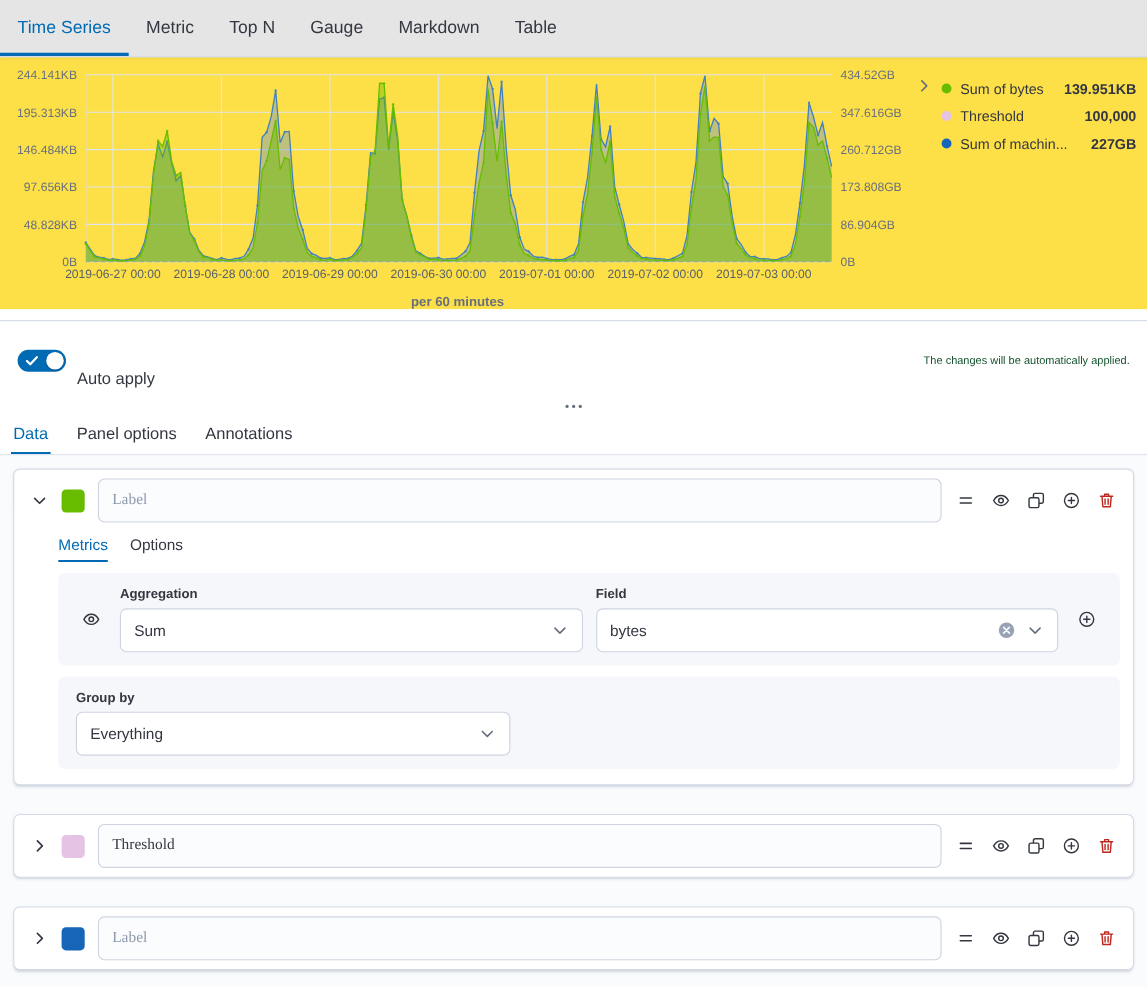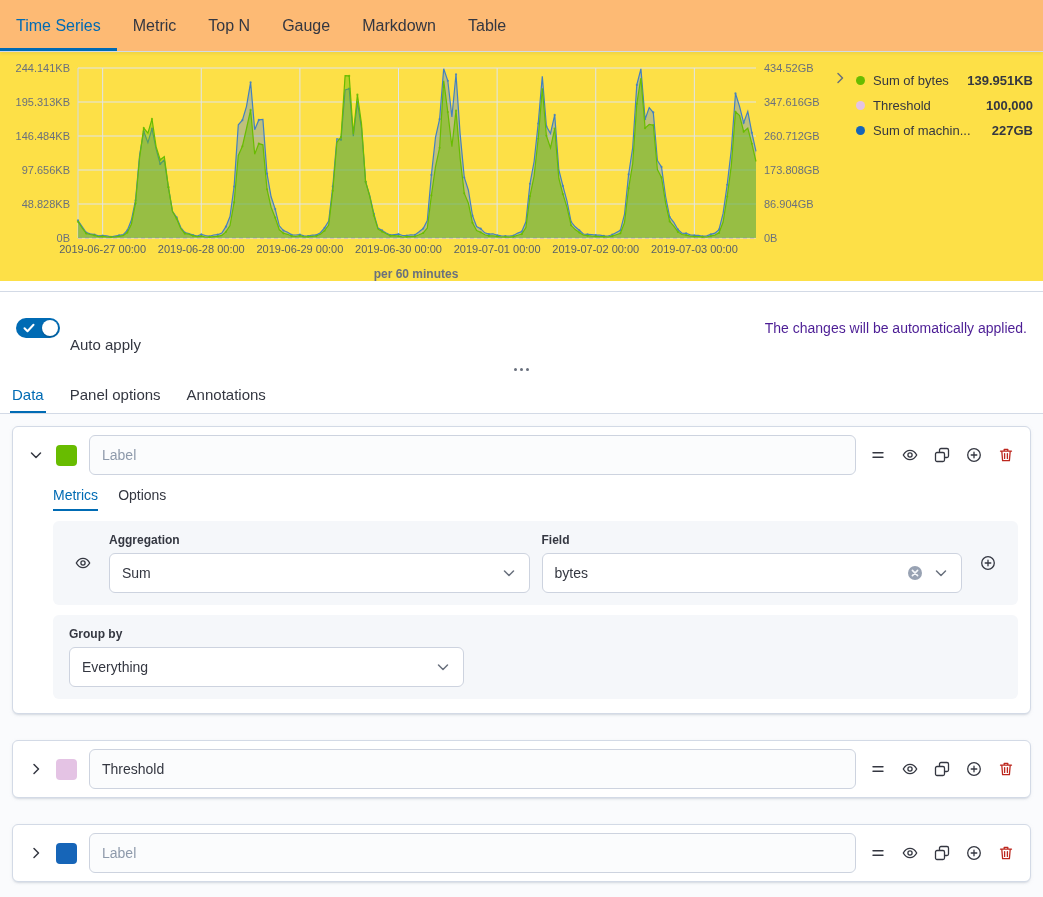--- a/index.html
+++ b/index.html
@@ -5,21 +5,21 @@
   * { box-sizing: border-box; }
   body {
     width: 1043px; height: 897px; margin: 0;
     font-family: "Liberation Sans", sans-serif;
     font-size: 14px; color: #343741; background: #fff; overflow: hidden;
   }
   .page { display: flex; flex-direction: column; height: 100%; }
 
   
   .app-tabs { display: flex; align-items: stretch; height: 52px; border-bottom: 1px solid #D3DAE6;
-    box-shadow: 0 2px 3px rgba(0,0,0,0.06); background: #fdba74; position: relative; z-index: 2; flex: 0 0 auto; }
+    box-shadow: 0 2px 3px rgba(0,0,0,0.06); background: #e5e5e5; position: relative; z-index: 2; flex: 0 0 auto; }
   .app-tab { display: flex; align-items: center; padding: 0 16px; font-size: 16px; color: #343741; cursor: pointer; }
   .app-tab.active { color: #006BB4; font-weight: 500; box-shadow: inset 0 -3px 0 #006BB4; }
 
   
   .chart-section { display: flex; padding-top: 6px; background: #fde047; flex: 0 0 auto; }
   .chart-col { width: 832px; flex: 0 0 auto; }
   svg text { font-family: "Liberation Sans", sans-serif; }
   .chart-caption { text-align: center; font-size: 12px; font-weight: 700; color: #69707D; }
   .legend-toggle { flex: 0 0 22px; padding-top: 12px; color: #69707D; cursor: pointer; }
   .legend { flex: 1; padding: 10px 10px 0 2px; min-width: 0; }
@@ -29,41 +29,41 @@
   .legend-value { font-size: 13px; font-weight: 700; }
 
   .section-divider { border: none; border-top: 1px solid #D3DAE6; margin: 10px 0 0; }
 
   
   .apply-row { display: flex; align-items: center; padding: 11px 16px; flex: 0 0 auto; }
   .switch { position: relative; width: 44px; height: 20px; border-radius: 10px; background: #006BB4; cursor: pointer; flex: 0 0 auto; }
   .switch-knob { position: absolute; top: 2px; right: 2px; width: 16px; height: 16px; border-radius: 50%; background: #fff; box-shadow: 0 1px 2px rgba(0,0,0,0.25); }
   .switch-check { position: absolute; left: 7px; top: 4px; width: 12px; height: 12px; color: #fff; }
   .apply-label { margin-left: 10px; font-size: 15px; margin-top: 33px; }
-  .apply-hint { margin-left: auto; font-size: 14px; color: #4c1d95; }
+  .apply-hint { margin-left: auto; font-size: 10px; color: #14532d; }
 
   .resize-handle { display: flex; justify-content: center; gap: 3px; padding: 4px 0 6px; cursor: row-resize; }
   .resize-handle .dot { width: 3px; height: 3px; border-radius: 50%; background: #69707D; }
 
   
   .editor-tabs { display: flex; padding: 0 10px; border-bottom: 1px solid #D3DAE6; flex: 0 0 auto; }
   .editor-tab { margin-right: 22px; padding: 9px 2px 10px; font-size: 15px; cursor: pointer; }
   .editor-tab.active { color: #006BB4; box-shadow: inset 0 -2px 0 #006BB4; }
 
   
   .editor-body { flex: 1; background: #FAFBFD; padding: 12px; overflow: hidden; }
   .series-card { background: #fff; border: 1px solid #D3DAE6; border-radius: 6px;
     box-shadow: 0 2px 2px -1px rgba(152,162,179,0.3), 0 1px 5px -2px rgba(152,162,179,0.3);
     padding: 8px 12px; margin-bottom: 26px; }
   .series-card.expanded { padding-bottom: 14px; }
   .card-head { display: flex; align-items: center; }
   .expander { width: 22px; height: 22px; display: flex; align-items: center; justify-content: center; color: #343741; cursor: pointer; flex: 0 0 auto; background: none; border: none; padding: 0; }
   .swatch { width: 21px; height: 21px; border-radius: 4px; margin: 0 12px 0 9px; cursor: pointer; flex: 0 0 auto; }
   .label-input { flex: 1; height: 40px; border: 1px solid #CDD3DF; border-radius: 6px; padding: 0 12px;
-    font-size: 14px; font-family: Liberation Sans, sans-serif; color: #343741; background: #FBFCFD; min-width: 0; }
+    font-size: 14px; font-family: Liberation Serif, serif; color: #343741; background: #FBFCFD; min-width: 0; }
   .label-input::placeholder { color: #8E9AAB; }
   .head-icons { display: flex; align-items: center; gap: 16px; margin-left: 14px; padding-right: 4px; flex: 0 0 auto; }
   .icon { width: 16px; height: 16px; display: block; }
   .icon-btn { width: 16px; height: 16px; color: #343741; cursor: pointer; background: none; border: none; padding: 0; }
   .icon-btn.danger { color: #BD271E; }
 
   .sub-tabs { display: flex; gap: 20px; padding: 12px 0 0 28px; }
   .sub-tab { font-size: 14px; padding-bottom: 8px; cursor: pointer; }
   .sub-tab.active { color: #006BB4; box-shadow: inset 0 -2px 0 #006BB4; }
 

